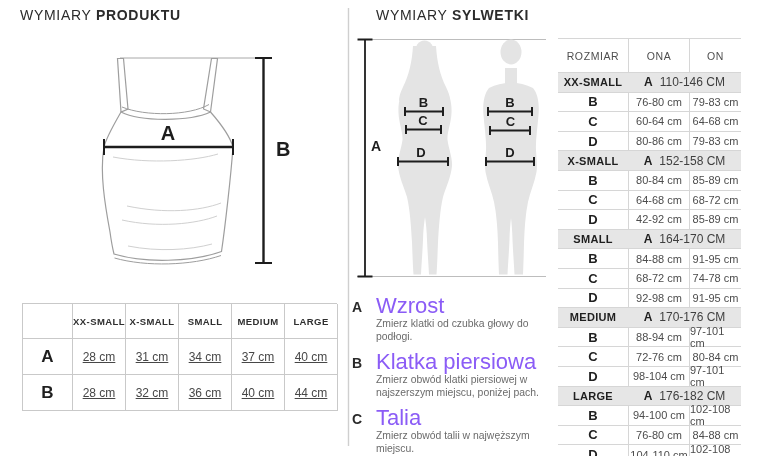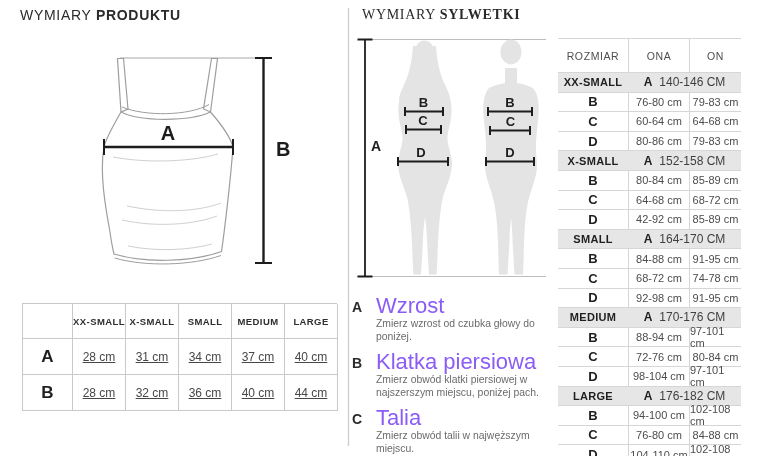--- a/index.html
+++ b/index.html
@@ -6,21 +6,21 @@
   .page{
     position:relative;width:760px;height:456px;background:#ffffff;overflow:hidden;
     font-family:"Liberation Sans", sans-serif;color:#2e2e2e;
   }
   .art{position:absolute;left:0;top:0;width:760px;height:456px;pointer-events:none;}
   .art text{font-family:"Liberation Sans", sans-serif;}
 
   .sec-title{position:absolute;top:7px;font-size:14px;letter-spacing:.7px;color:#2b2b2b;white-space:nowrap;}
   .sec-title b{font-weight:800;}
   .left-title{left:20px;}
-  .mid-title{left:362px;font-family:Liberation Serif, serif;}
+  .mid-title{left:376px;}
 
   
   .ptable{
     position:absolute;left:22px;top:303px;width:315px;
     display:grid;grid-template-columns:50px repeat(5,53px);grid-template-rows:35px 36px 36px;
     border-top:1px solid #c9c9c9;border-left:1px solid #c9c9c9;box-sizing:border-box;
   }
   .ptable .c{
     border-right:1px solid #c9c9c9;border-bottom:1px solid #c9c9c9;
     display:flex;align-items:center;justify-content:center;box-sizing:border-box;background:#fff;
@@ -192,21 +192,21 @@
       <div class="c val">40 cm</div>
       <div class="c val">44 cm</div>
     </div>
 
   <div class="howto">
     <div id="howto-list">
         <div class="howto-item">
           <div class="howto-letter">A</div>
           <div>
             <div class="howto-name">Wzrost</div>
-            <div class="howto-desc">Zmierz wzrost od czubka głowy do poniżej.</div>
+            <div class="howto-desc">Zmierz klatki od czubka głowy do podłogi.</div>
           </div>
         </div>
         <div class="howto-item">
           <div class="howto-letter">B</div>
           <div>
             <div class="howto-name">Klatka piersiowa</div>
             <div class="howto-desc">Zmierz obwód klatki piersiowej w najszerszym miejscu, poniżej pach.</div>
           </div>
         </div>
         <div class="howto-item">
@@ -222,21 +222,21 @@
   <div class="stable" id="size-table">
       <div class="sz-header">
         <div class="sc w1">ROZMIAR</div>
         <div class="sc w2">ONA</div>
         <div class="sc w3">ON</div>
       </div>
       <div class="sz-band">
         <div class="bsize">XX-SMALL</div>
         <div class="bheight">
           <b>A</b>
-          <span>140-146 CM</span>
+          <span>110-146 CM</span>
         </div>
       </div>
       <div class="sz-row">
         <div class="sc w1 sletter">B</div>
         <div class="sc w2 sval">76-80 cm</div>
         <div class="sc w3 sval">79-83 cm</div>
       </div>
       <div class="sz-row">
         <div class="sc w1 sletter">C</div>
         <div class="sc w2 sval">60-64 cm</div>

